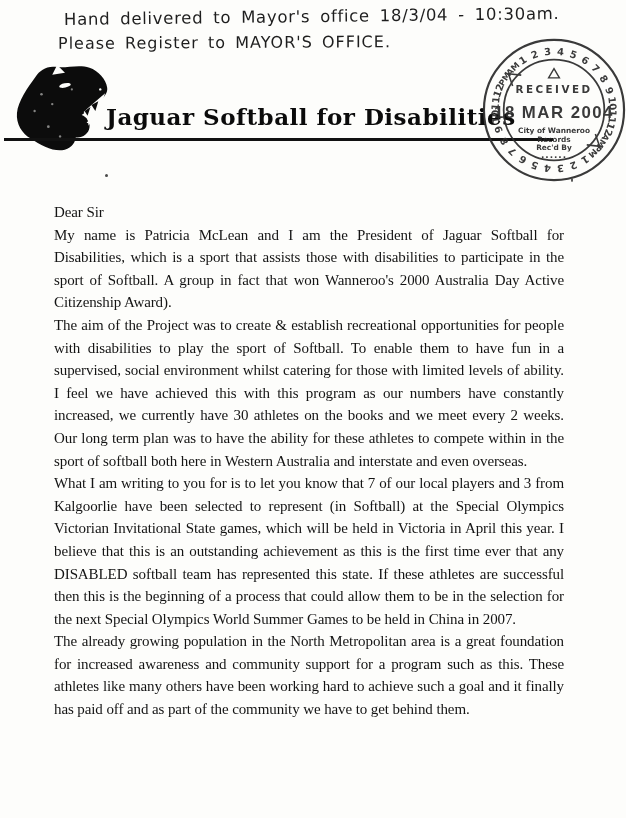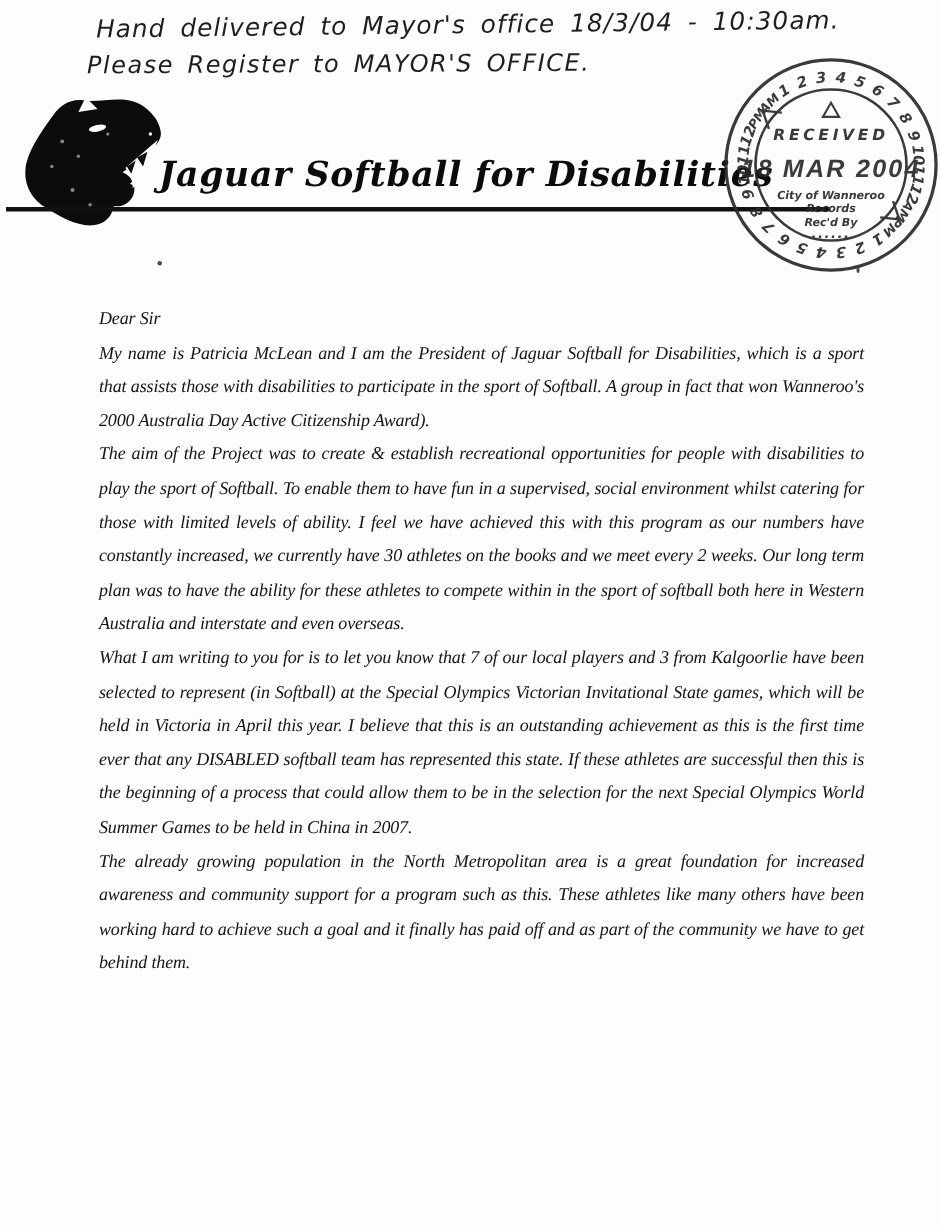--- a/index.html
+++ b/index.html
@@ -1,19 +1,19 @@
 <!DOCTYPE html>
 <html><head>
 <meta charset="utf-8">
 <style>
   html,body{margin:0;padding:0;background:#9a9a9a;}
   .page{
     position:relative;width:626px;height:818px;margin:0 auto;
     background:#fdfdfb;overflow:hidden;
-    font-family:"Liberation Serif",serif;color:#151515;font-style:italic;
+    font-family:"Liberation Serif",serif;color:#151515;
   }
   
   .handwriting{
     position:absolute;white-space:nowrap;
     font-family:"DejaVu Sans",sans-serif;color:#1e1e1e;
   }
   .hw1{left:64px;top:7px;font-size:16.5px;letter-spacing:.7px;word-spacing:4px;transform:rotate(-.7deg);}
   .hw2{left:58px;top:33px;font-size:16px;letter-spacing:1px;word-spacing:3px;transform:rotate(-.3deg);}
   
   .logo{position:absolute;left:8px;top:60px;}
@@ -27,22 +27,22 @@
   .stamp{position:absolute;left:480px;top:34px;opacity:.92;}
   .stamp text{fill:#2a2a2a;text-anchor:middle;}
   .ring-txt{font-family:"DejaVu Sans",sans-serif;font-weight:600;font-size:10px;}
   .ring-ampm{font-size:8.5px;}
   .st-received{font-family:"DejaVu Sans",sans-serif;font-size:10.5px;letter-spacing:2.5px;font-weight:600;}
   .st-date{font-family:"Liberation Sans",sans-serif;font-size:17px;font-weight:bold;letter-spacing:1.5px;}
   .st-small{font-family:"DejaVu Sans",sans-serif;font-size:7.5px;font-weight:bold;}
   .st-dots{font-family:"DejaVu Sans",sans-serif;font-size:9px;font-weight:bold;letter-spacing:1px;}
   
   .letter-body{
-    position:absolute;left:66px;top:201px;width:510px;
-    font-size:12px;line-height:22.6px;text-align:justify;
+    position:absolute;left:54px;top:201px;width:510px;
+    font-size:15px;line-height:22.6px;text-align:justify;
     letter-spacing:-.1px;color:#141414;
   }
   .letter-body p{margin:0;}
   .greeting{margin-bottom:22px;}
   .p1{margin-bottom:26px;}
   .p2{margin-bottom:20px;}
   .p3{margin-bottom:38px;}
   
   .speck{position:absolute;background:#4a4a4a;border-radius:50%;}
   .speck-a{left:105px;top:174px;width:3px;height:3px;}

